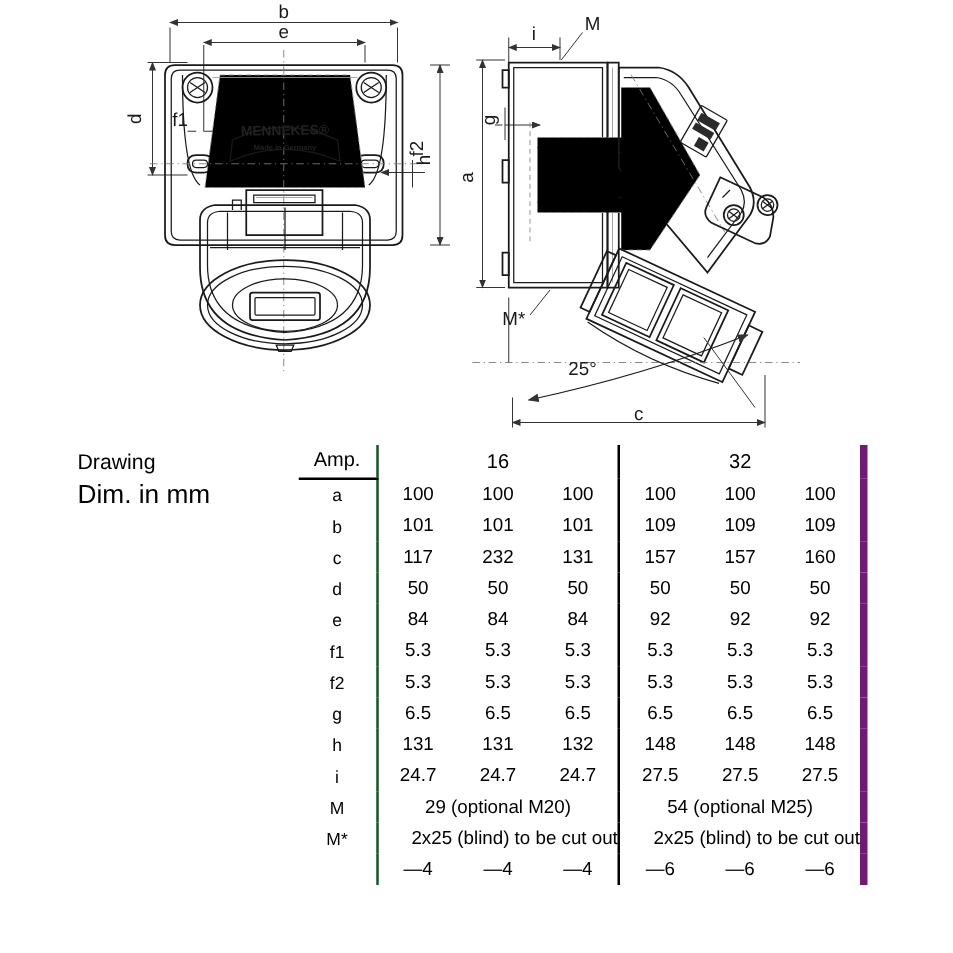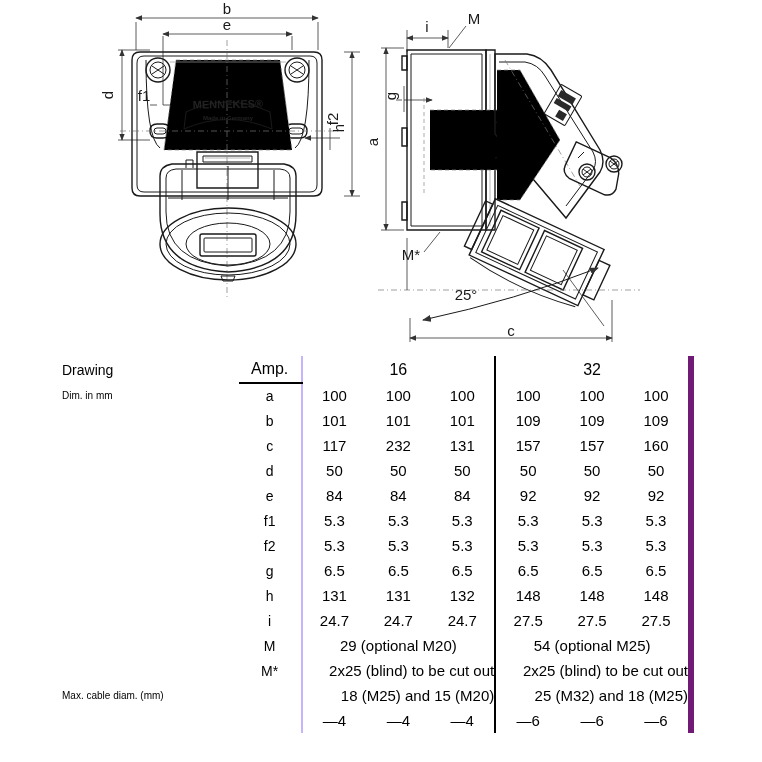--- a/index.html
+++ b/index.html
@@ -35,28 +35,28 @@
     padding:0;
     margin:0;
     font-weight:normal;
     vertical-align:middle;
     line-height:1.0;
   }
   .lbl-col{width:178px;text-align:left;padding-left:2px;}
   .sym-col{width:62px;text-align:center;}
   .num-col{width:64px;text-align:center;}
 
-  .hdr-bold{font-weight:bold;font-size:14px;}
+  .hdr-bold{font-weight:bold;font-size:17px;}
   .hdr-amp{font-weight:bold;font-size:16px;}
   .sym{font-weight:bold;font-size:14px;}
   .val{font-size:15px;}
-  .rowlabel{font-weight:bold;font-size:10px;}
+  .rowlabel{font-weight:bold;font-size:21px;}
 
   
-  .vl-left{border-left:2px solid #c4b5fd;}
+  .vl-left{border-left:2px solid #14532d;}
   .vl-mid{border-left:2px solid #000;}
   .vl-right{border-right:6px solid #701a75;}
   .row-h{height:25px;}
   .row-h2{height:27px;}
   .botrule{border-bottom:2px solid #000;}
   .spanwide{font-size:15px;text-align:center;}
   .nowrap{white-space:nowrap;text-align:right;}
 </style>
 </head>
 <body>
@@ -426,26 +426,20 @@
           <td class="spanwide vl-mid vl-right" colspan="3">54 (optional M25)</td>
         </tr>
 
         <tr class="row-h">
           <td class="lbl-col"></td>
           <td class="sym-col sym">M*</td>
           <td class="spanwide vl-left nowrap" colspan="3">2x25 (blind) to be cut out</td>
           <td class="spanwide vl-mid vl-right nowrap" colspan="3">2x25 (blind) to be cut out</td>
         </tr>
 
-        <tr class="row-h">
-          <td class="lbl-col rowlabel">Max. cable diam. (mm)</td>
-          <td class="sym-col"></td>
-          <td class="spanwide vl-left nowrap" colspan="3">18 (M25) and 15 (M20)</td>
-          <td class="spanwide vl-mid vl-right nowrap" colspan="3">25 (M32) and 18 (M25)</td>
-        </tr>
 
 
         <tr class="row-h">
           <td class="lbl-col rowlabel"></td>
           <td class="sym-col"></td>
           <td class="num-col val vl-left">—4</td>
           <td class="num-col val">—4</td>
           <td class="num-col val">—4</td>
           <td class="num-col val vl-mid">—6</td>
           <td class="num-col val">—6</td>

